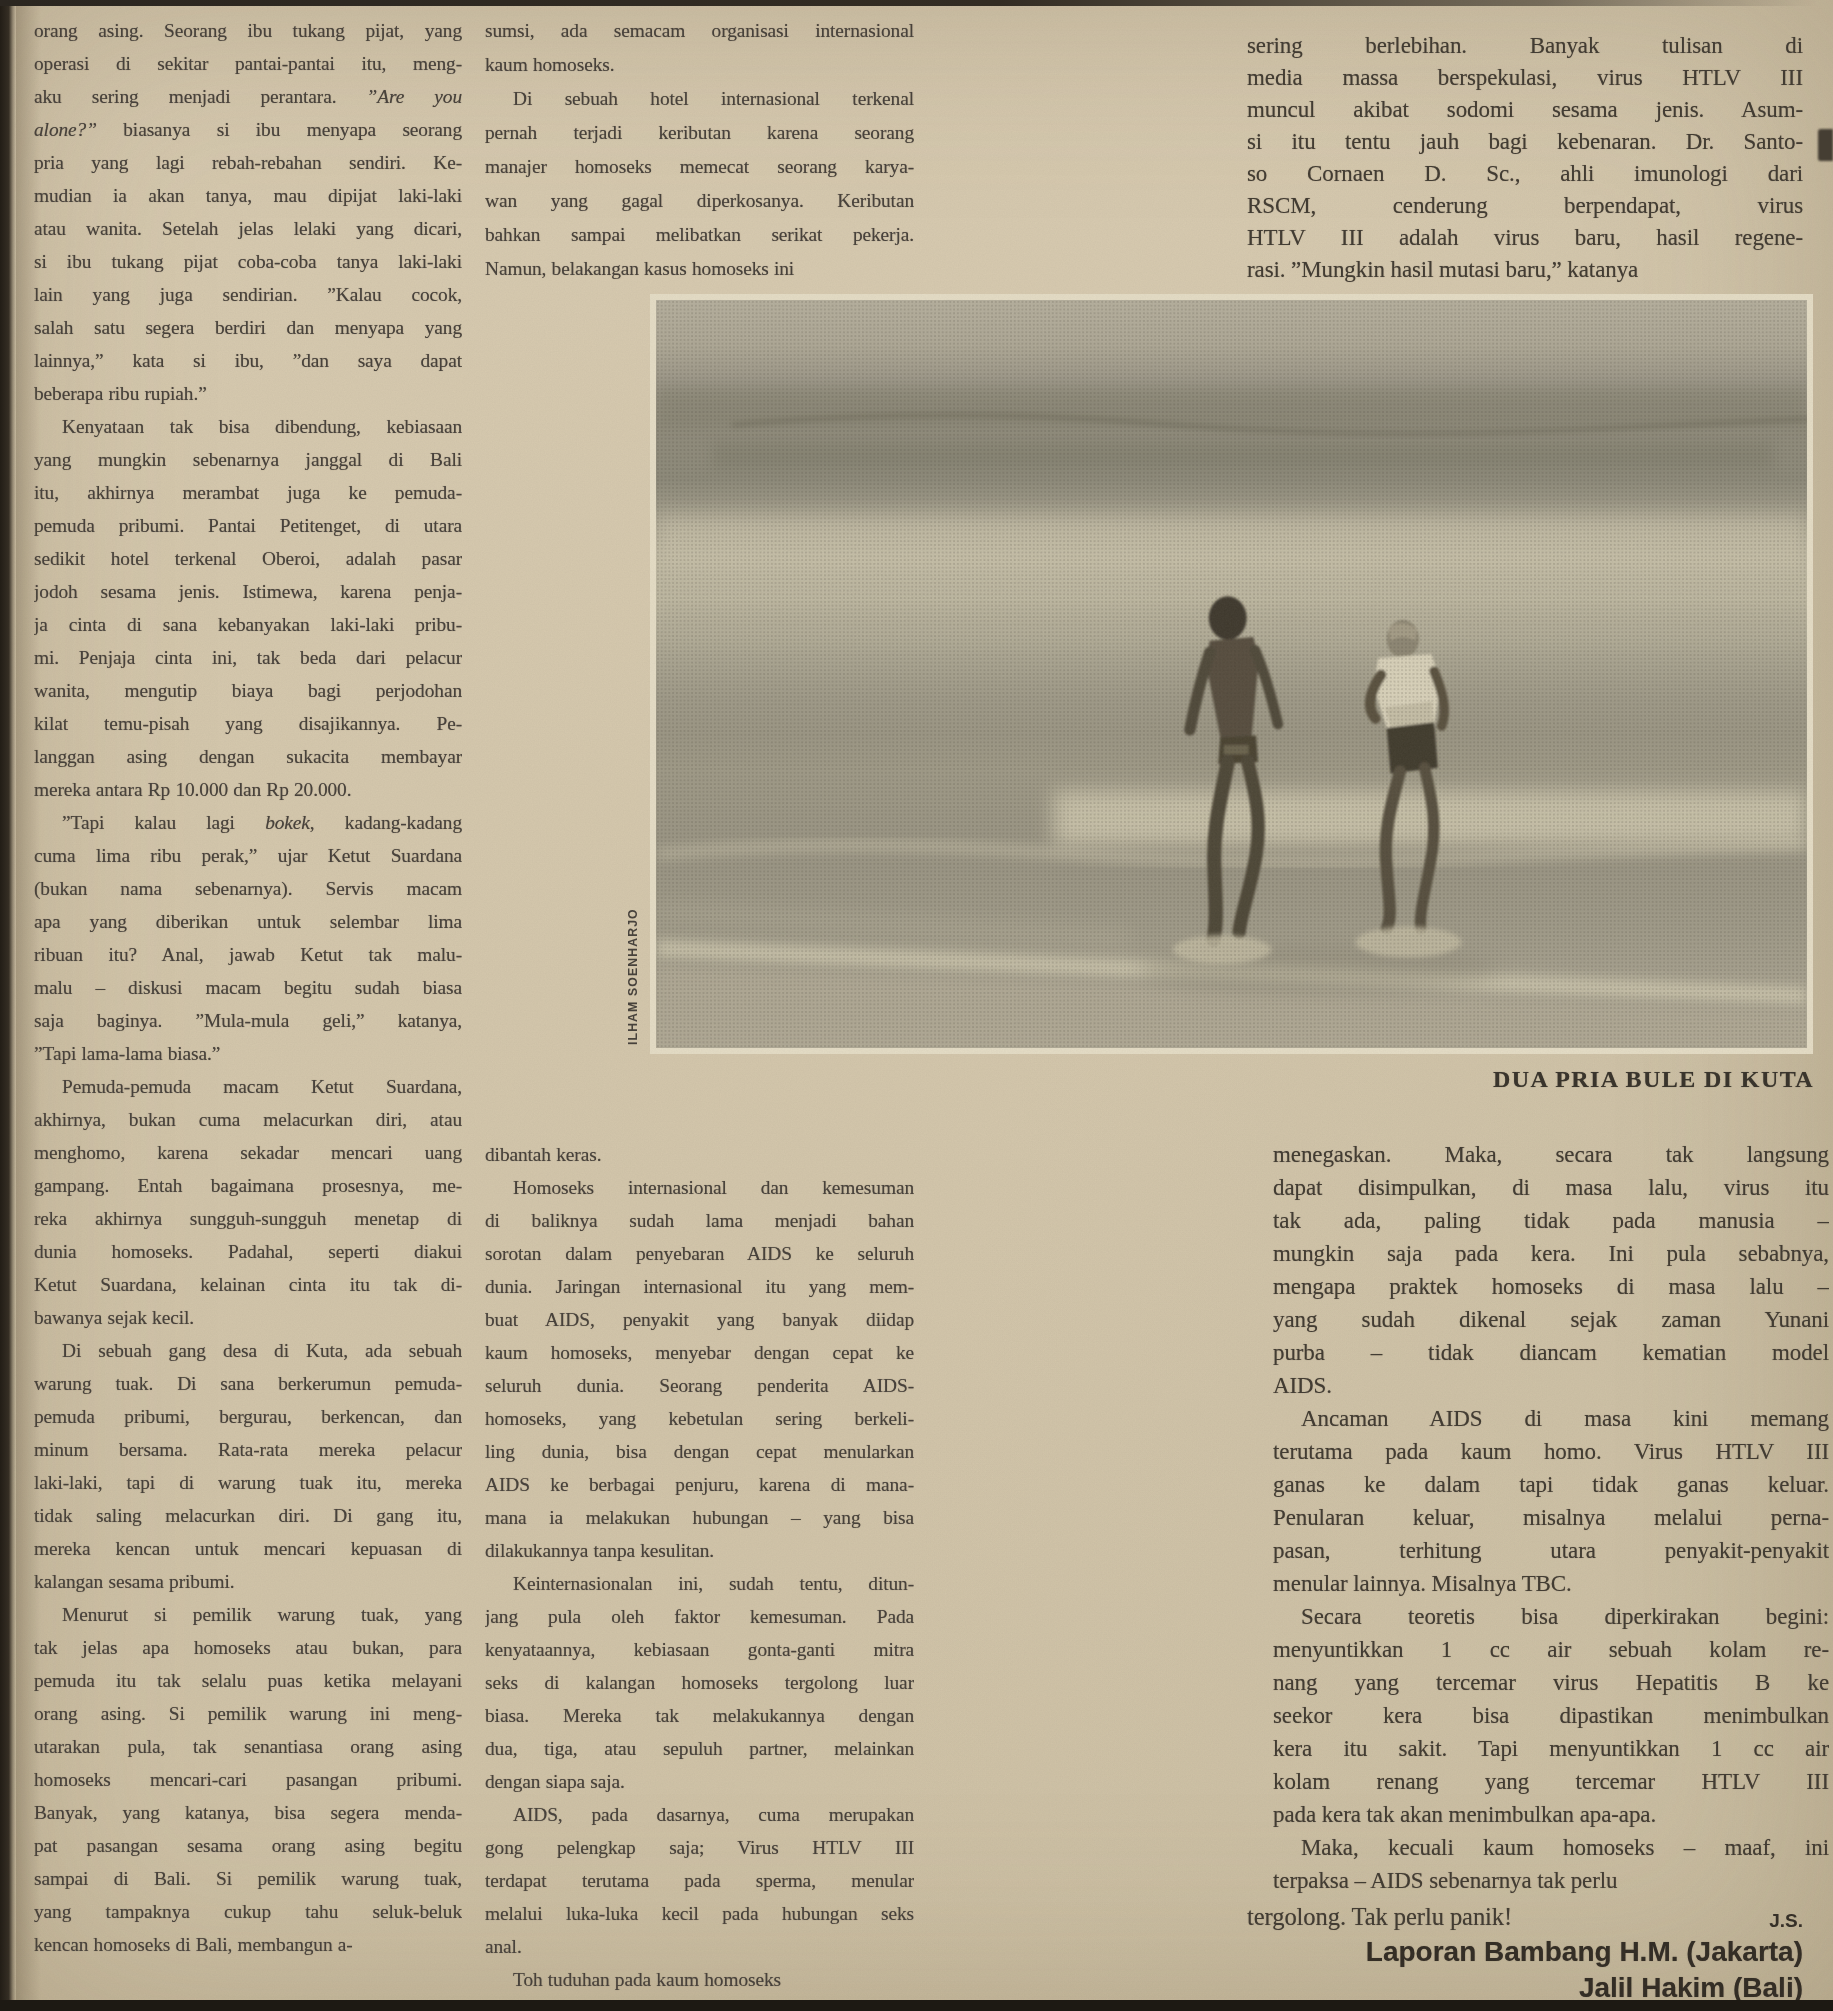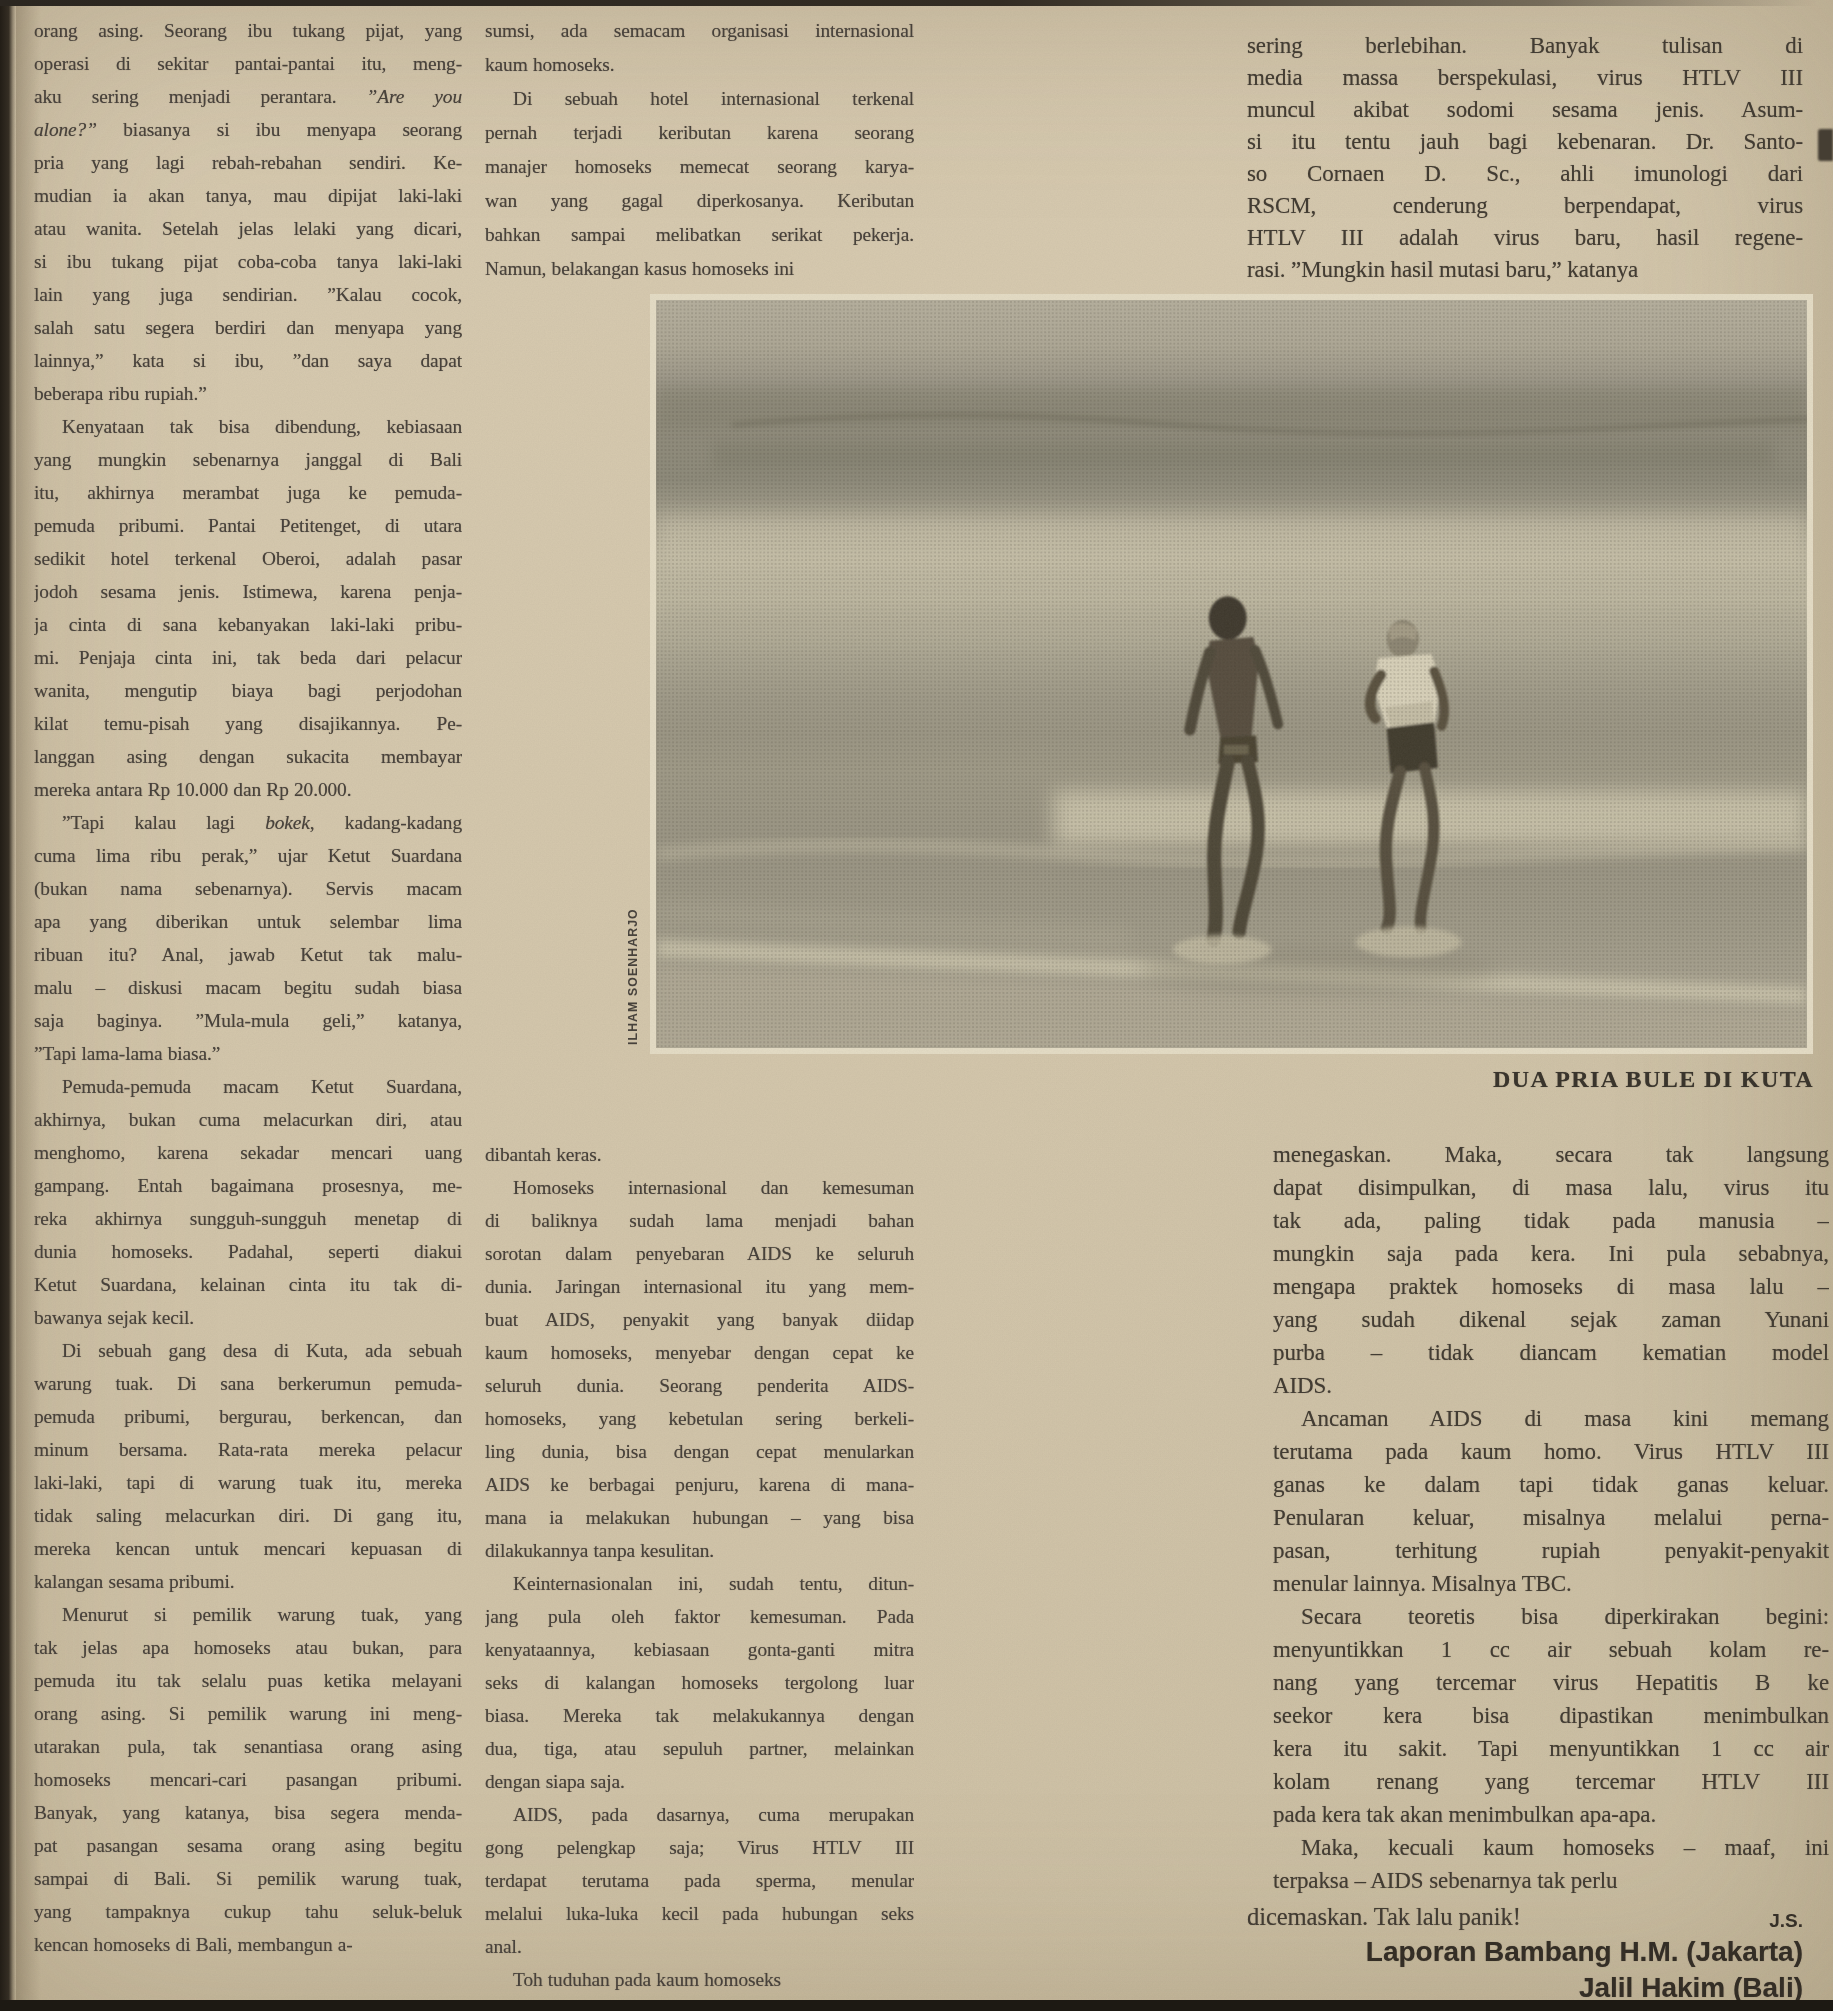--- a/index.html
+++ b/index.html
@@ -185,35 +185,35 @@
       <div class="line"><span>tak ada, paling tidak pada manusia –</span></div>
       <div class="line"><span>mungkin saja pada kera. Ini pula sebabnya,</span></div>
       <div class="line"><span>mengapa praktek homoseks di masa lalu –</span></div>
       <div class="line"><span>yang sudah dikenal sejak zaman Yunani</span></div>
       <div class="line"><span>purba – tidak diancam kematian model</span></div>
       <div class="line pl"><span>AIDS.</span></div>
       <div class="line pf"><span>Ancaman AIDS di masa kini memang</span></div>
       <div class="line"><span>terutama pada kaum homo. Virus HTLV III</span></div>
       <div class="line"><span>ganas ke dalam tapi tidak ganas keluar.</span></div>
       <div class="line"><span>Penularan keluar, misalnya melalui perna-</span></div>
-      <div class="line"><span>pasan, terhitung rupiah penyakit-penyakit</span></div>
+      <div class="line"><span>pasan, terhitung utara penyakit-penyakit</span></div>
       <div class="line pl"><span>menular lainnya. Misalnya TBC.</span></div>
       <div class="line pf"><span>Secara teoretis bisa diperkirakan begini:</span></div>
       <div class="line"><span>menyuntikkan 1 cc air sebuah kolam re-</span></div>
       <div class="line"><span>nang yang tercemar virus Hepatitis B ke</span></div>
       <div class="line"><span>seekor kera bisa dipastikan menimbulkan</span></div>
       <div class="line"><span>kera itu sakit. Tapi menyuntikkan 1 cc air</span></div>
       <div class="line"><span>kolam renang yang tercemar HTLV III</span></div>
       <div class="line pl"><span>pada kera tak akan menimbulkan apa-apa.</span></div>
       <div class="line pf"><span>Maka, kecuali kaum homoseks – maaf, ini</span></div>
       <div class="line pl"><span>terpaksa – AIDS sebenarnya tak perlu</span></div>
     </div>
 
   <div class="closing-row">
-    <span class="closing-text">dicemaskan. Tak lalu panik!</span>
+    <span class="closing-text">tergolong. Tak perlu panik!</span>
     <span class="closing-initials">J.S.</span>
   </div>
 
   <div class="credit-line credit-1">Laporan Bambang H.M. (Jakarta)</div>
   <div class="credit-line credit-2">Jalil Hakim (Bali)</div>
 
   <div class="photo-frame">
     <svg viewBox="0 0 1216 790" width="1151" height="748" preserveAspectRatio="none">
       <defs>
         <linearGradient id="sea" x1="0" y1="0" x2="0" y2="1">

